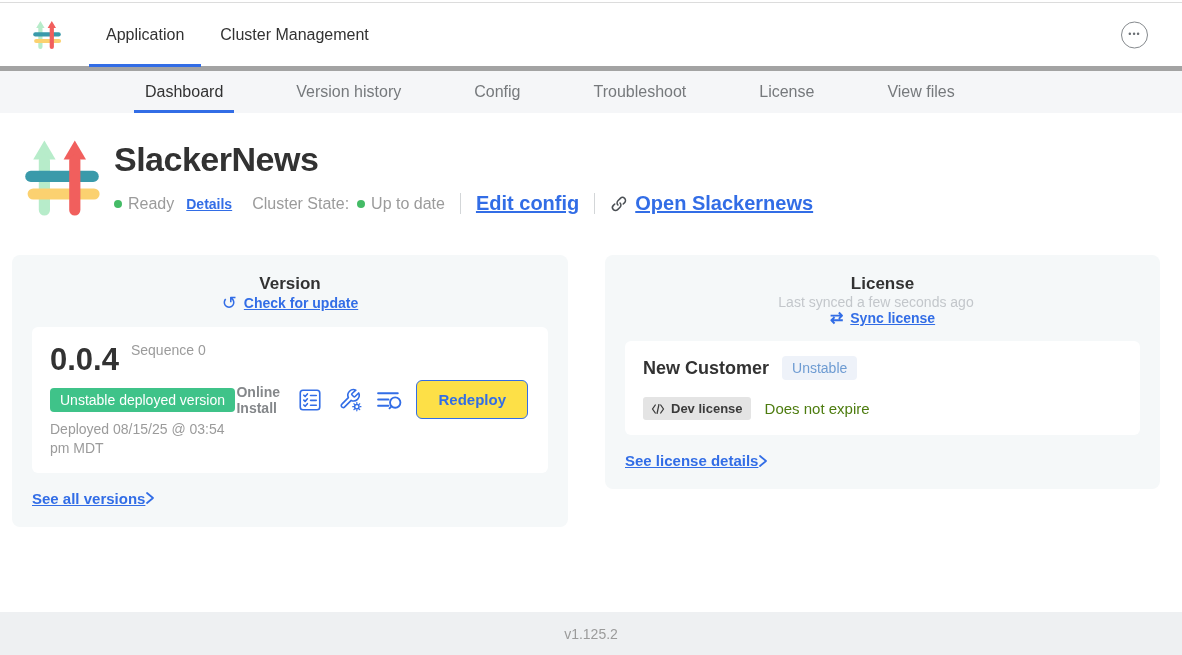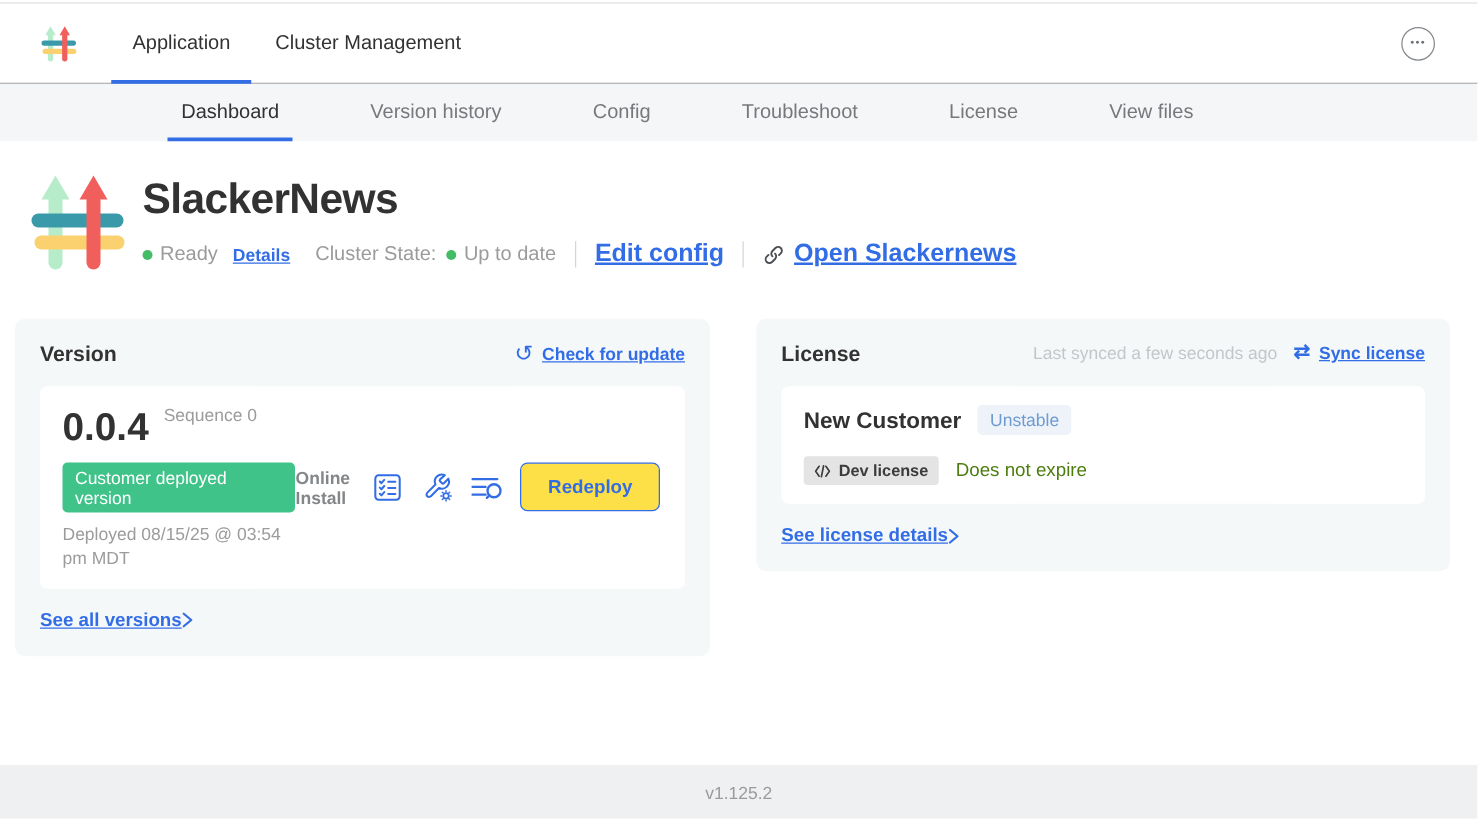--- a/index.html
+++ b/index.html
@@ -14,21 +14,21 @@
   .app-header { height:63px; background:#fff; display:flex; align-items:stretch; padding-left:32px; position:relative; }
   .logo-sm { width:30px; height:34px; align-self:center; margin-right:27px; }
   .header-tabs { display:flex; gap:2px; }
   .header-tab { display:flex; align-items:center; padding:0 17px; font-size:16px; color:#323232; cursor:pointer; position:relative; }
   .header-tab.active::after { content:""; position:absolute; left:0; right:0; bottom:-1px; height:3px; background:#326de6; z-index:3; }
   .menu-btn { position:absolute; right:34px; top:50%; transform:translateY(-50%); width:27px; height:27px;
     border:1.5px solid #85898d; border-radius:50%; display:flex; align-items:center; justify-content:center; cursor:pointer; background:#fff; }
   .menu-btn span { font-size:9px; letter-spacing:1px; color:#6b7075; line-height:1; padding-bottom:1px; }
 
   
-  .subnav { height:47px; background:#f5f6f8; border-top:1px solid #a3a3a3; display:flex; padding-left:134px; gap:51px; }
+  .subnav { height:47px; background:#f5f6f8; border-top:5px solid #a3a3a3; display:flex; padding-left:134px; gap:51px; }
   .subnav-item { display:flex; align-items:center; padding:0 11px; font-size:16px; color:#76797c; cursor:pointer; position:relative; }
   .subnav-item.active { color:#323232; }
   .subnav-item.active::after { content:""; position:absolute; left:0; right:0; bottom:0; height:3px; background:#326de6; }
 
   
   .main { padding-top:19px; }
   .app-head { display:flex; padding-left:22px; }
   .logo-big { width:80px; height:92px; flex:none; }
   .app-head-text { margin-left:12px; padding-top:8px; }
   .page-title { font-size:34px; font-weight:bold; margin:0; color:#323232; letter-spacing:-0.5px; }
@@ -39,21 +39,21 @@
   .link { color:#326de6; font-weight:bold; text-decoration:underline; cursor:pointer; }
   .details-link { font-size:14px; }
   .action-link { font-size:15px; display:flex; align-items:center; gap:7px; color:#326de6; cursor:pointer; }
   .action-link .txt { font-weight:bold; text-decoration:underline; font-size:20px; }
 
   
   .cards { display:flex; gap:37px; margin:31px 22px 0 12px; align-items:flex-start; }
   .card { background:#f5f8f9; border-radius:8px; padding:19px 20px 20px; }
   .card-version { width:556px; flex:none; }
   .card-license { flex:1; }
-  .card-head { display:flex; align-items:flex-start; }
+  .card-head { display:flex; align-items:center;flex-direction:column; }
   .card-title { font-size:17px; font-weight:bold; color:#323232; }
   .spacer { flex:1; }
   .head-link { display:flex; align-items:center; gap:7px; cursor:pointer; }
   .head-link .glyph { color:#326de6; font-size:18px; line-height:1; }
   .head-link .txt { color:#326de6; font-size:14px; font-weight:bold; text-decoration:underline; }
   .last-synced { font-size:14px; color:#c3c7cb; margin-right:13px; }
 
   .inner { background:#fff; border-radius:6px; margin-top:15px; padding:15px 18px; }
   .inner-version { display:flex; justify-content:space-between; }
   .v-row { display:flex; align-items:flex-start; gap:12px; }
@@ -183,21 +183,21 @@
           <span class="glyph">↺</span>
           <span class="txt">Check for update</span>
         </span>
       </div>
       <div class="inner inner-version">
         <div class="v-left">
           <div class="v-row">
             <span class="v-num">0.0.4</span>
             <span class="v-seq">Sequence 0</span>
           </div>
-          <span class="deployed-badge">Customer deployed version</span>
+          <span class="deployed-badge">Unstable deployed version</span>
           <div class="deployed-at">Deployed 08/15/25 @ 03:54 pm MDT</div>
         </div>
         <div class="v-right">
           <div class="install-type">Online Install</div>
           <span class="icon-btn">
             <svg width="26" height="26" viewBox="0 0 24 24" fill="none" stroke="#326de6" stroke-width="1.5" stroke-linecap="round" stroke-linejoin="round" aria-hidden="true">
               <rect x="3" y="3" width="18" height="18" rx="2.5"></rect>
               <polyline points="6.3,7.6 7.5,8.8 9.6,6.4"></polyline>
                 <line x1="12.5" y1="7.8" x2="17.8" y2="7.8"></line>
               <polyline points="6.3,12.1 7.5,13.3 9.6,10.9"></polyline>

